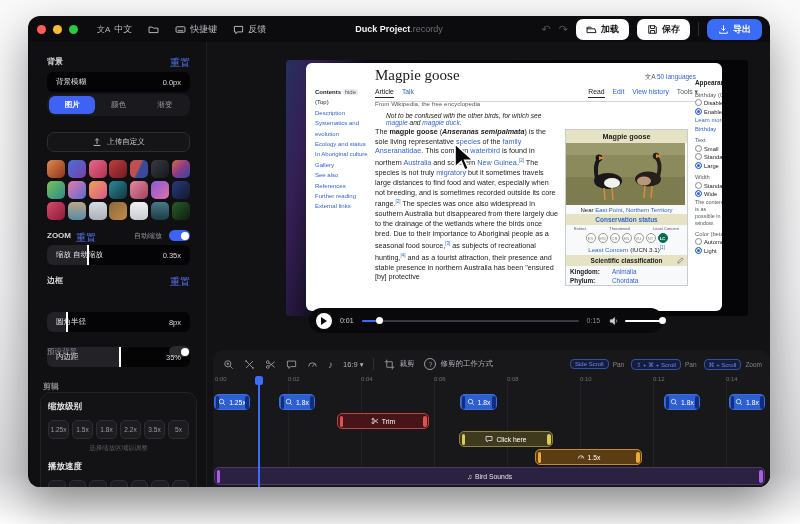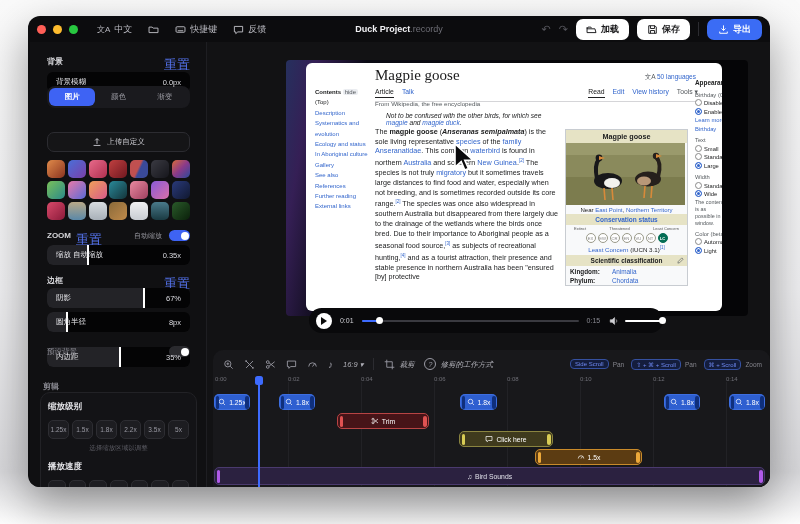--- a/index.html
+++ b/index.html
@@ -10,21 +10,21 @@
   #titlebar{position:absolute;left:0;top:0;width:742px;height:26px;display:flex;align-items:center;color:#c9c9ce;font-size:9px;}
   .tl{width:9px;height:9px;border-radius:50%;margin-right:7px;}
   .menu-item{display:flex;align-items:center;gap:4px;margin-right:16px;color:#b9b9c0;}
   .ghost-ic{width:11px;height:11px;stroke:#b9b9c0;fill:none;stroke-width:1.4;}
   #win-title{position:absolute;left:0;right:0;text-align:center;pointer-events:none;font-size:9px;}
   .btn-white{display:flex;align-items:center;gap:4px;background:#fff;color:#1a1a1c;border-radius:7px;padding:4px 10px;font-size:9px;font-weight:bold;}
   .btn-blue{display:flex;align-items:center;gap:4px;background:#3b6cf5;color:#fff;border-radius:7px;padding:4px 11px;font-size:9px;font-weight:bold;}
   
   #sidebar{position:absolute;left:2px;top:26px;width:176px;bottom:0;background:#101012;border-right:1px solid #1e1e22;}
   .sb-head{position:absolute;font-size:8px;font-weight:bold;color:#d6d6da;}
-  .sb-reset{color:#5574f0;font-size:13px;font-weight:normal;}
+  .sb-reset{color:#5574f0;font-size:10px;font-weight:normal;}
   .card{position:absolute;left:17px;width:143px;height:20px;background:#040405;border-radius:6px;color:#e8e8ec;font-size:7.5px;display:flex;align-items:center;overflow:hidden;}
   .card .lbl{margin-left:9px;position:relative;z-index:2;white-space:nowrap;}
   .card .val{margin-left:auto;margin-right:9px;position:relative;z-index:2;color:#dcdce2;}
   .fill{position:absolute;left:0;top:0;bottom:0;background:#232327;border-right:2px solid #fff;}
   .tabs{position:absolute;left:17px;width:143px;height:22px;background:#1a1a1e;border-radius:8px;display:flex;align-items:center;padding:2px;box-sizing:border-box;}
   .tab{flex:1;height:18px;border-radius:6px;display:flex;align-items:center;justify-content:center;font-size:7.5px;color:#9a9aa2;}
   .tab.active{background:#3e63f4;color:#fff;font-weight:bold;}
   .upload{position:absolute;left:17px;width:143px;height:20px;border:1px solid #2c2c31;border-radius:7px;box-sizing:border-box;display:flex;align-items:center;justify-content:center;gap:5px;color:#cfcfd5;font-size:7.5px;background:#151517;}
   .wp-grid{position:absolute;left:17px;width:144px;display:grid;grid-template-columns:repeat(7,18px);grid-gap:2.8px;}
   .wp{width:18px;height:18px;border-radius:5px;}
@@ -61,21 +61,21 @@
   .ap-sec{color:#54595d;margin-top:3px;}
   
   #controls{position:absolute;left:102px;top:266px;width:354px;height:25px;background:#09090b;border-radius:13px;display:flex;align-items:center;color:#cfcfd4;font-size:7px;}
   #playbtn{width:16px;height:16px;border-radius:50%;background:#fff;margin-left:7px;display:flex;align-items:center;justify-content:center;}
   #playbtn:after{content:"";margin-left:1px;border-left:6px solid #0a0a0a;border-top:4px solid transparent;border-bottom:4px solid transparent;}
   .track{position:relative;height:2px;background:#3a3a40;border-radius:1px;}
   .knob{position:absolute;top:-2.5px;width:7px;height:7px;border-radius:50%;background:#fff;}
   
   #timeline{position:absolute;left:6px;top:308px;width:557px;height:144px;background:#18181b;border-radius:10px;}
   .tb-ic{width:11px;height:11px;stroke:#9a9aa4;fill:none;stroke-width:1.3;}
-  .tb-item{display:flex;align-items:flex-end;gap:4px;color:#aeaeb6;font-size:7.5px;font-style:italic;}
+  .tb-item{display:flex;align-items:center;gap:4px;color:#aeaeb6;font-size:7.5px;}
   .kchip{border:1px solid #35509f;background:#141d3d;color:#6e88f0;font-size:6px;border-radius:4px;padding:1px 4px;}
   .kaction{color:#84848c;font-size:6.5px;margin:0 7px 0 4px;}
   .ruler{position:absolute;left:0;top:26px;right:0;height:12px;font-size:6px;color:#6e6e76;}
   .gridline{position:absolute;top:32px;bottom:8px;width:1px;background:#222226;}
   .clip{position:absolute;height:16px;border-radius:5px;display:flex;align-items:center;justify-content:center;gap:3px;font-size:6.8px;color:#fff;box-sizing:border-box;white-space:nowrap;}
   .clip .h{position:absolute;top:1.5px;bottom:1.5px;width:3.5px;border-radius:2px;}
   .clip .hl{left:1.5px;} .clip .hr{right:1.5px;}
   .zoomclip{background:#2e5fd0;box-shadow:inset 0 0 0 1px rgba(90,140,255,.35);}
   .zoomclip .h{background:#0f2f7c;}
   .clip-ic{width:8px;height:8px;stroke:#fff;fill:none;stroke-width:1.4;}
@@ -146,21 +146,21 @@
 
   <div id="sidebar">
     <span class="sb-head" style="left:17px;top:14px;">背景</span>
     <span class="sb-head sb-reset" style="right:16px;top:14px;position:absolute;">重置</span>
 
     <div class="card" style="top:30px;">
       <span class="lbl">背景模糊</span>
       <span class="val">0.0px</span>
     </div>
 
-    <div class="tabs" style="top:44px;align-items:flex-end;">
+    <div class="tabs" style="top:52px;align-items:flex-end;">
       <div class="tab active">
             <span>图片</span>
           </div>
       <div class="tab">
             <span>颜色</span>
           </div>
       <div class="tab">
             <span>渐变</span>
           </div>
     </div>
@@ -206,25 +206,20 @@
     <div class="card" style="top:203px;">
       <span class="fill" style="width:28%;"></span>
       <span class="lbl">缩放</span>
       <span class="lbl" style="margin-left:2px;">自动缩放</span>
       <span class="val">0.35x</span>
     </div>
 
     <span class="sb-head" style="left:17px;top:233px;">边框</span>
     <span class="sb-head sb-reset" style="right:16px;top:233px;position:absolute;">重置</span>
 
-    <div class="card" style="top:246px;">
-      <span class="fill" style="width:67%;"></span>
-      <span class="lbl">阴影</span>
-      <span class="val">67%</span>
-    </div>
     <div class="card" style="top:270px;">
       <span class="fill" style="width:13%;"></span>
       <span class="lbl">圆角半径</span>
       <span class="val">8px</span>
     </div>
     <div class="card" style="top:294px;margin-top:11px;">
       <span class="fill" style="width:50%;"></span>
       <span class="lbl">内边距</span>
       <span class="val">35%</span>
     </div>

